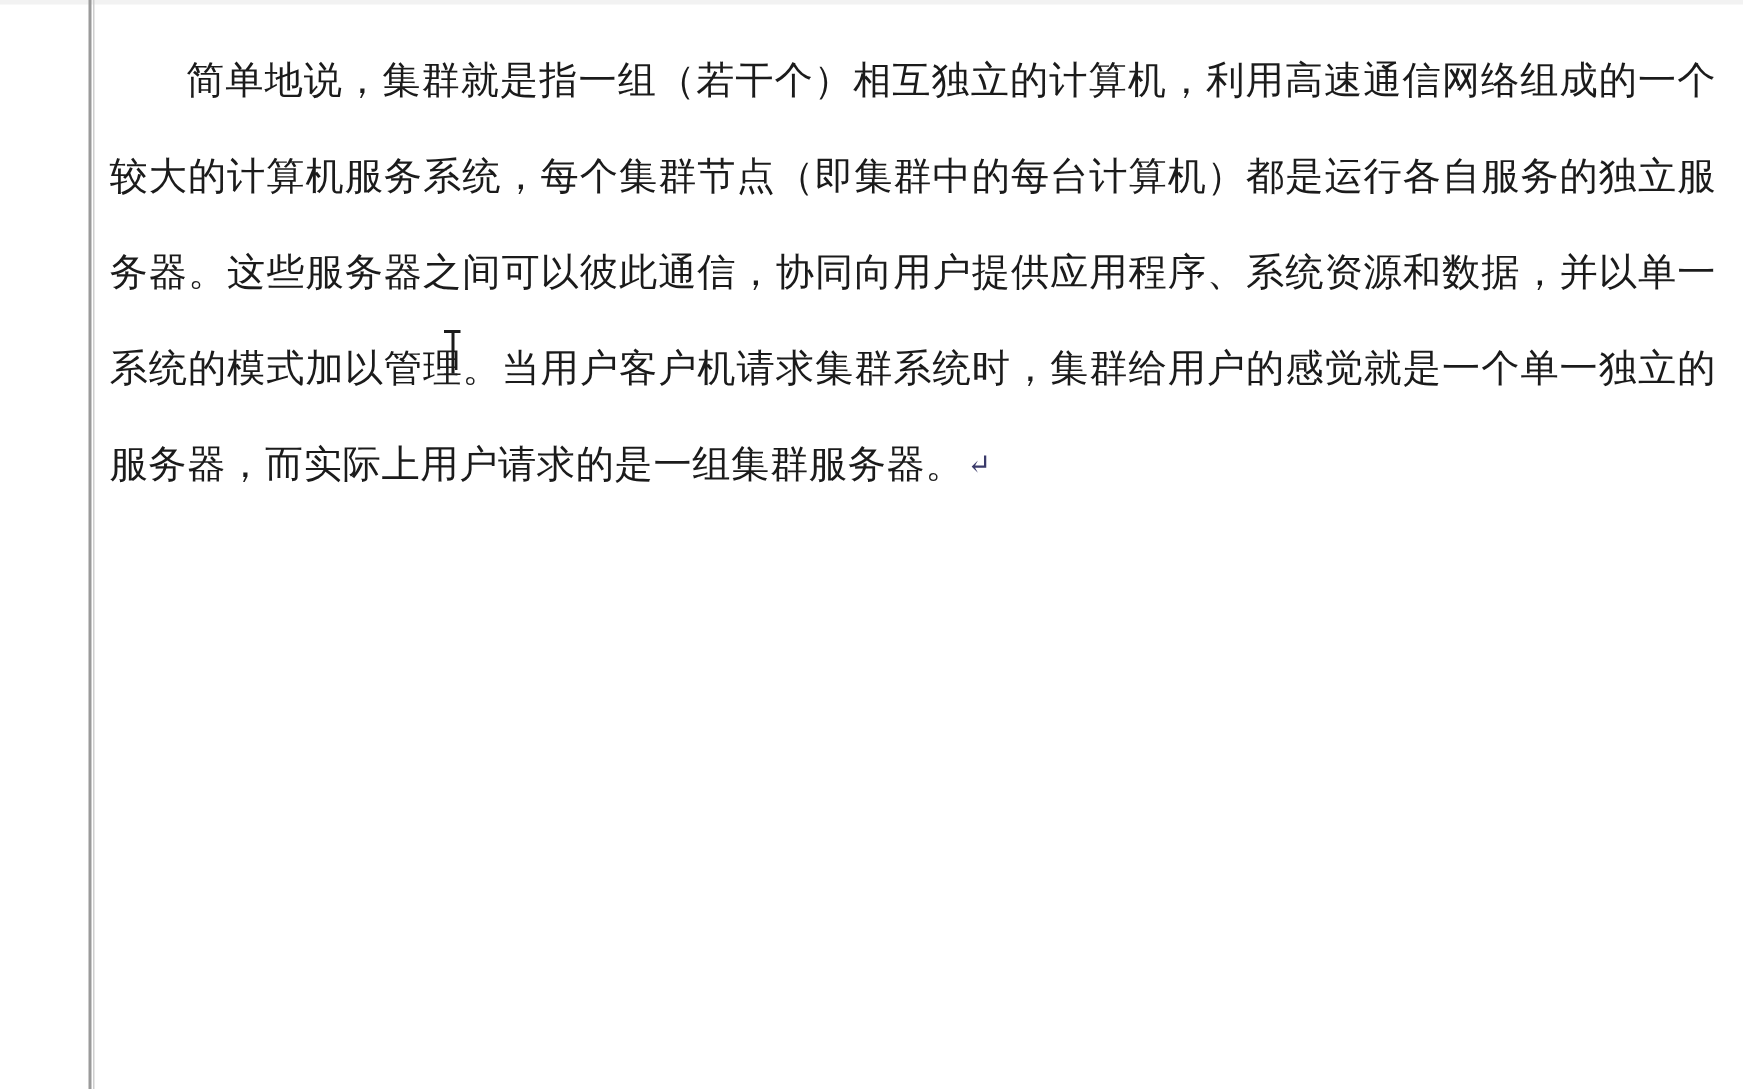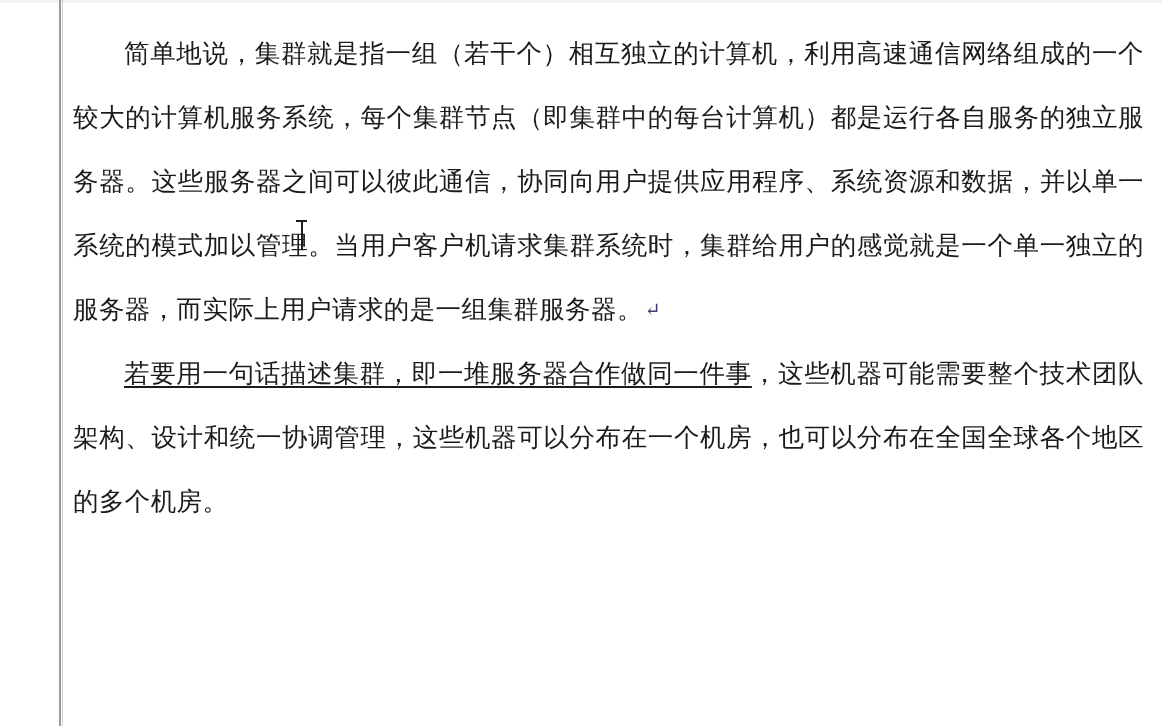--- a/index.html
+++ b/index.html
@@ -111,21 +111,20 @@
 
 <div class="page-top-line"></div>
 <div class="page-edge-line"></div>
 <div class="page-edge-line2"></div>
 
 <div class="doc-body">
 
   <p class="para"><span>简单地说，集群就是指一组（若干个）相互独立的计算机，利用高速通信网络组成的一个较大的计算机服务系统，每个集群节点（即集群中的每台计算机）都是运行各自服务的独立服务器。这些服务器之间可以彼此通信，协同向用户提供应用程序、系统资源和数据，并以单一系统的模式加以管理。当用户客户机请求集群系统时，集群给用户的感觉就是一个单一独立的服务器，而实际上用户请求的是一组集群服务器。</span><span class="pilcrow">↵</span></p>
 
 
-  <p class="para"><span class="underline-seg">若要用一句话描述集群，即一堆服务器合作做同一件事</span><span>，这些机器可能需要整个技术团队架构、设计和统一协调管理，这些机器可以分布在一个机房，也可以分布在全国全球各个地区的多个机房。</span></p>
 
 </div>
 
 <div class="text-caret">
   <div class="serif-top"></div>
   <div class="stem"></div>
   <div class="serif-bot"></div>
 </div>
 
 </body></html>

